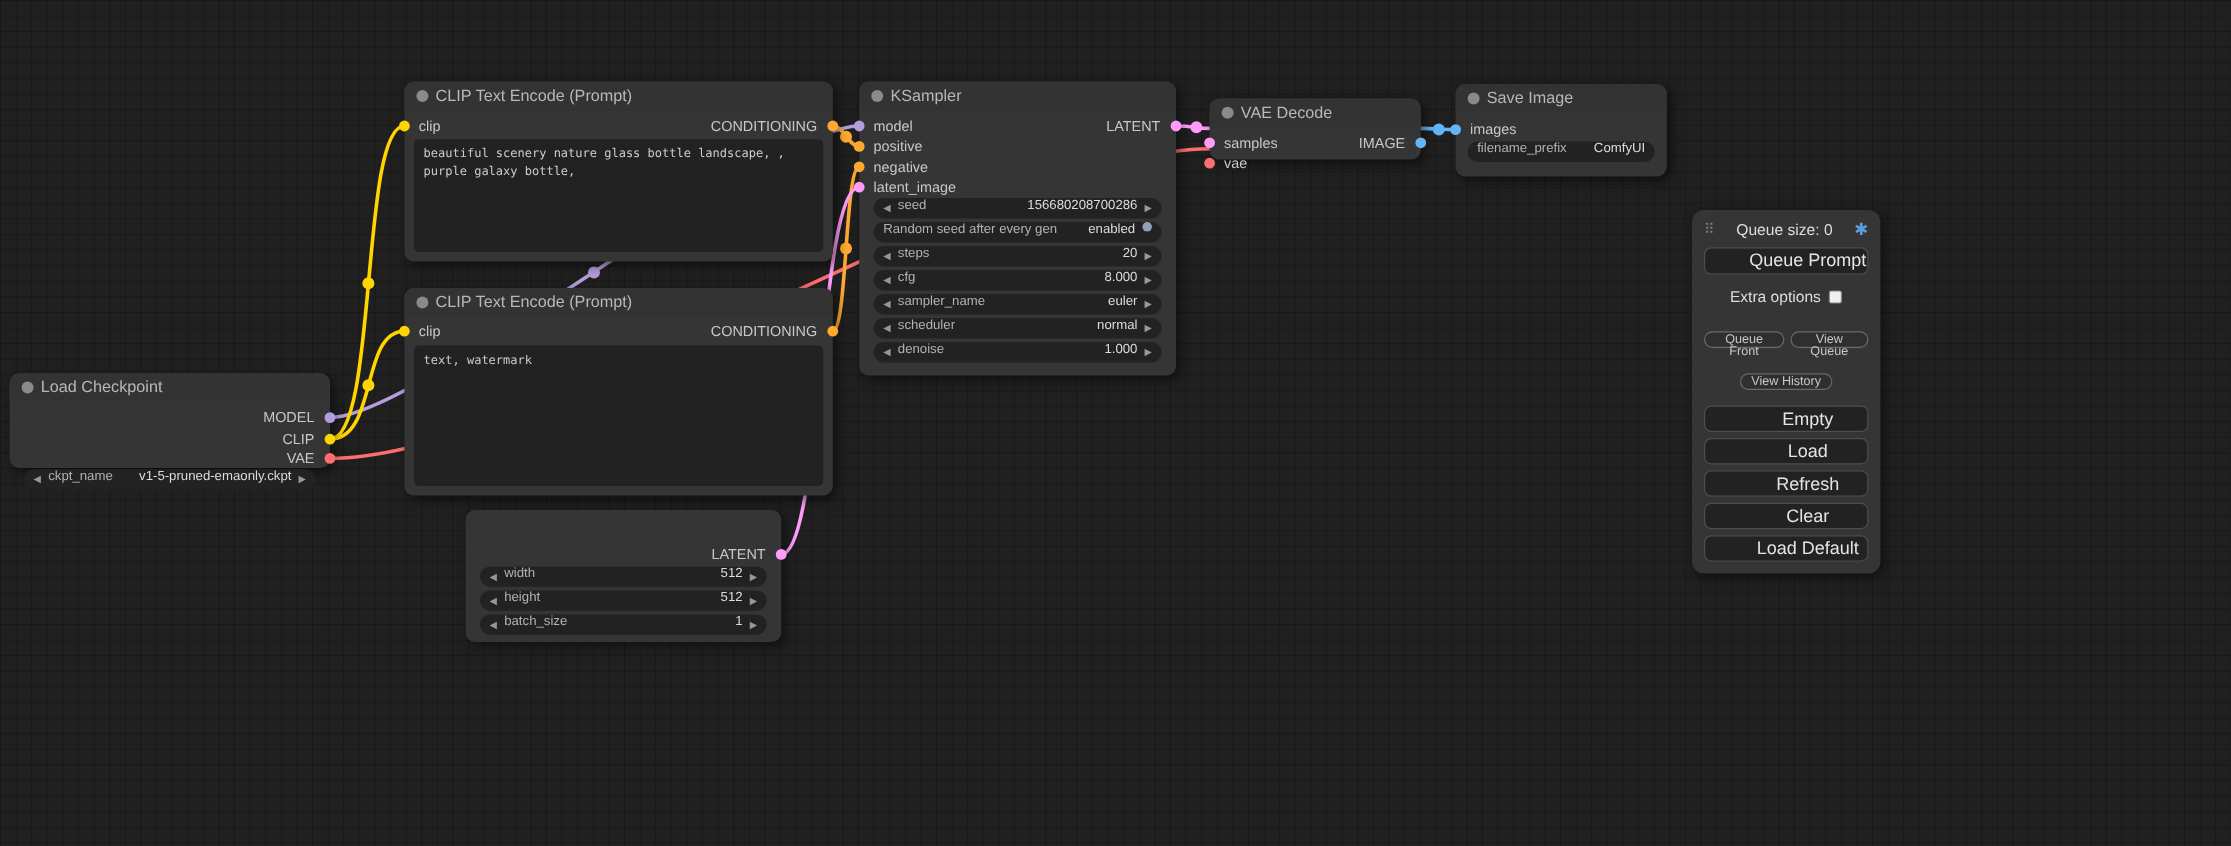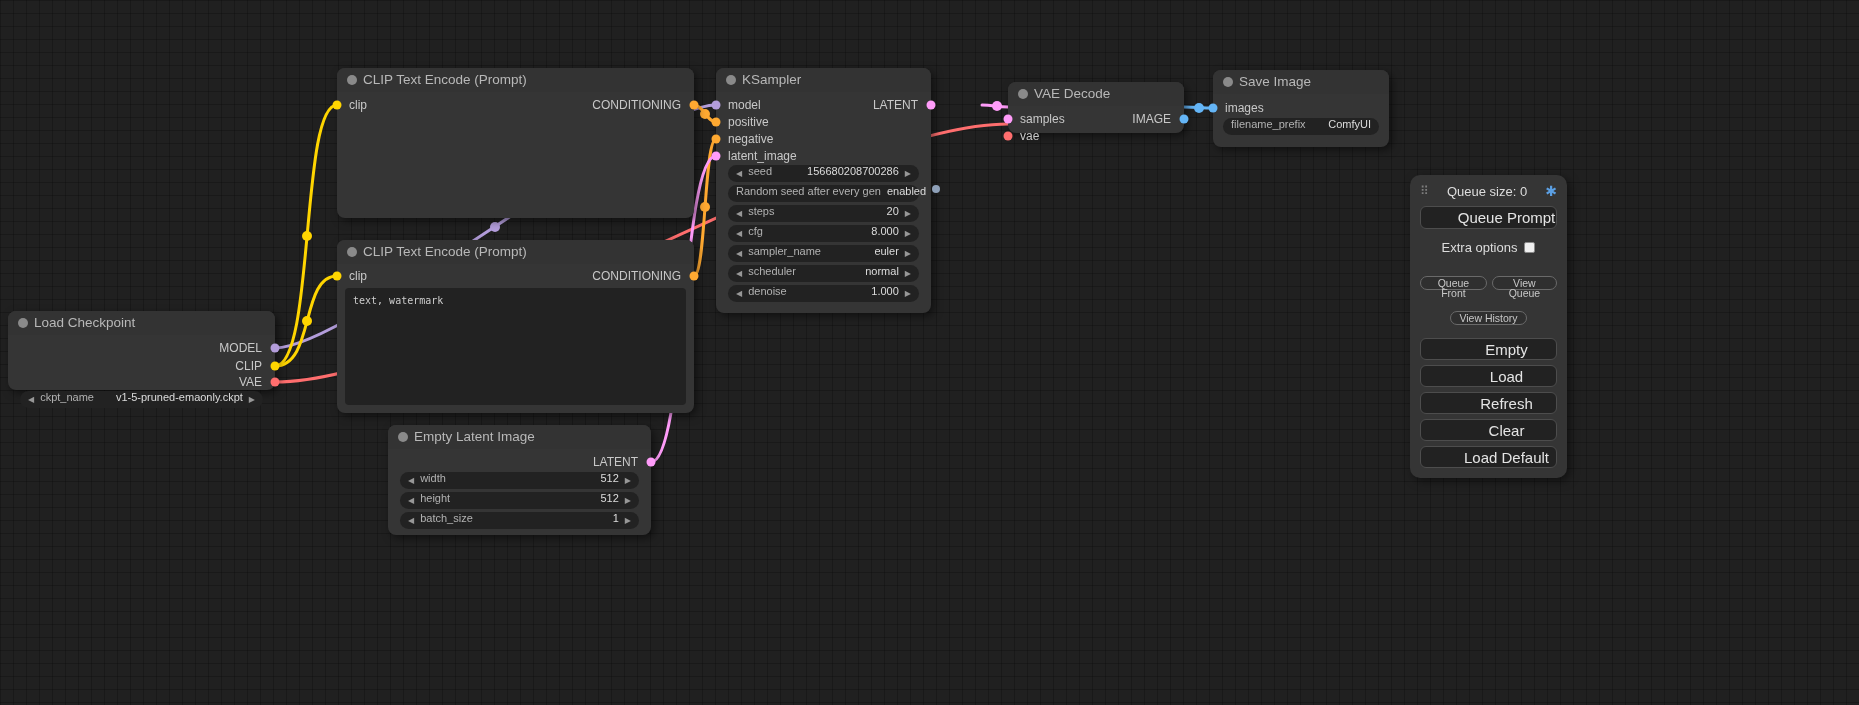--- a/index.html
+++ b/index.html
@@ -64,21 +64,21 @@
     background:#222; border-radius:4px; padding:6px 8px;
     font-family:"DejaVu Sans Mono", monospace; font-size:10px;
     line-height:1.45; color:#cccccc; white-space:pre-wrap; overflow:hidden;
   }
 
   
   #node-load-checkpoint { left:8px;    top:311px; width:267px; height:79px; }
   #node-clip-pos        { left:337px;  top:68px;  width:357px; height:150px; }
   #node-clip-neg        { left:337px;  top:240px; width:357px; height:173px; }
   #node-empty-latent    { left:388px;  top:425px; width:263px; height:110px; }
-  #node-ksampler        { left:716px;  top:68px;  width:215px; height:245px; }
+  #node-ksampler        { left:716px;  top:68px;  width:264px; height:245px; }
   #node-vae-decode      { left:1008px; top:82px;  width:176px; height:51px; }
   #node-save-image      { left:1213px; top:70px;  width:176px; height:77px; }
 
   
   #menu {
     position:absolute; z-index:4; left:1410px; top:175px; width:157px;
     background:#353535; border-radius:10px; padding:6px 10px 10px;
     box-shadow:3px 3px 10px rgba(0,0,0,.5);
   }
   .menu-header { display:flex; align-items:center; height:20px; }
@@ -151,39 +151,36 @@
 
 <div class="node" id="node-clip-pos">
   <div class="node-title">
     <span class="title-dot"></span>
     <span>CLIP Text Encode (Prompt)</span>
   </div>
   <span class="dot c-clip" style="left:0;top:37px"></span>
   <span class="in-label" style="top:29px">clip</span>
   <span class="out-label" style="top:29px">CONDITIONING</span>
   <span class="dot c-cond" style="left:100%;top:37px"></span>
+  <div class="prompt" style="top:48px">beautiful scenery nature glass bottle landscape, , purple galaxy bottle,</div>
 </div>
 
 <div class="node" id="node-clip-neg">
   <div class="node-title">
     <span class="title-dot"></span>
     <span>CLIP Text Encode (Prompt)</span>
   </div>
   <span class="dot c-clip" style="left:0;top:36px"></span>
   <span class="in-label" style="top:28px">clip</span>
   <span class="out-label" style="top:28px">CONDITIONING</span>
   <span class="dot c-cond" style="left:100%;top:36px"></span>
   <div class="prompt" style="top:48px">text, watermark</div>
 </div>
 
 <div class="node" id="node-empty-latent">
-  <div class="node-title">
-    <span class="title-dot"></span>
-    <span>Empty Latent Image</span>
-  </div>
   <span class="out-label" style="top:29px">LATENT</span>
   <span class="dot c-latent" style="left:100%;top:37px"></span>
   <div class="widgets" style="top:47px">
     <div class="widget">
       <span class="arrow">◀</span>
       <span class="wname">width</span>
       <span class="wval">512</span>
       <span class="arrow">▶</span>
     </div>
     <div class="widget">

